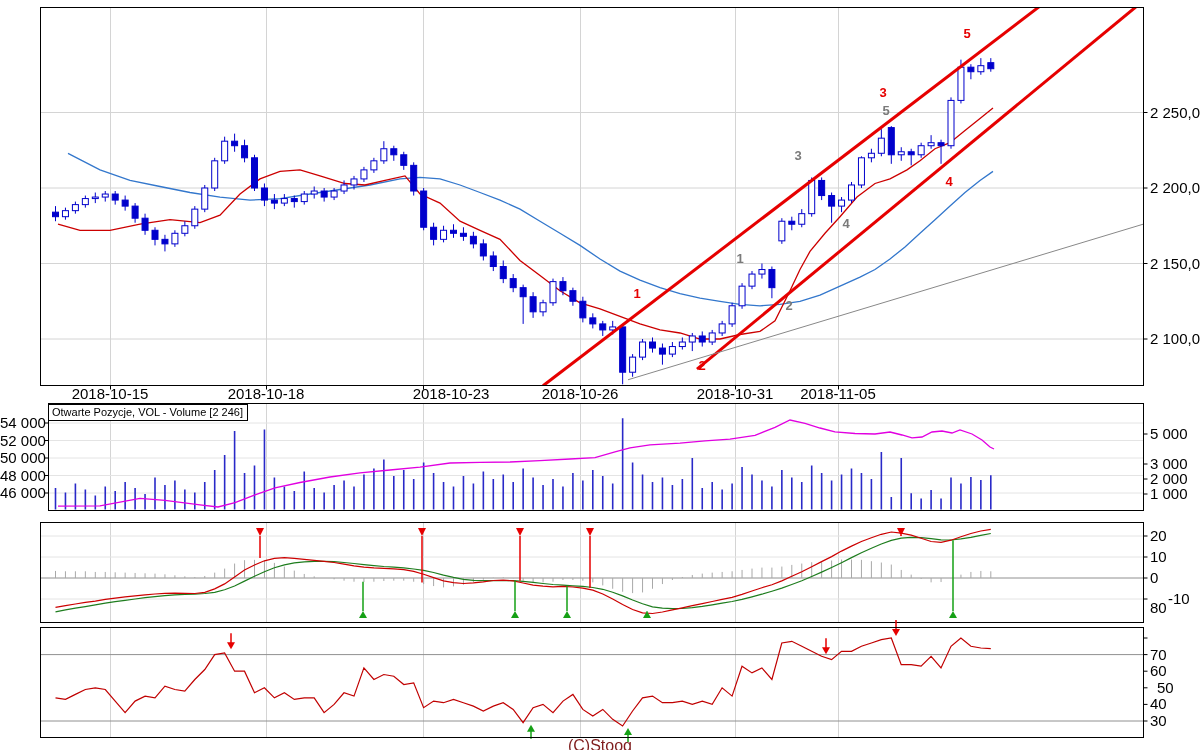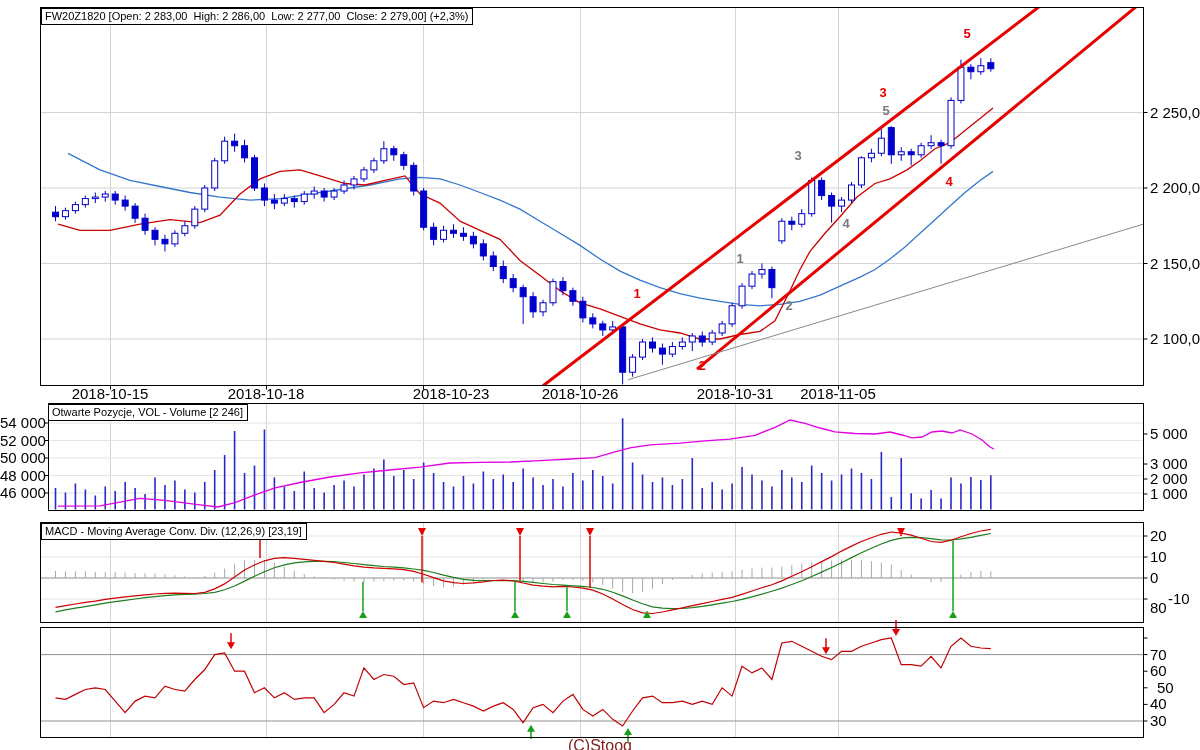--- a/index.html
+++ b/index.html
@@ -526,23 +526,21 @@
         <polygon points="892,629 900,629 896,636" fill="#e60000"></polygon>
       </g>
       <rect x="40.5" y="627.5" width="1103" height="110" fill="none" stroke="#000" stroke-width="1"></rect>
       <line x1="1143.5" y1="638" x2="1147.5" y2="638" stroke="#000" stroke-width="1"></line>
       <line x1="1143.5" y1="654.6" x2="1147.5" y2="654.6" stroke="#000" stroke-width="1"></line>
       <line x1="1143.5" y1="671.2" x2="1147.5" y2="671.2" stroke="#000" stroke-width="1"></line>
       <line x1="1143.5" y1="687.8" x2="1147.5" y2="687.8" stroke="#000" stroke-width="1"></line>
       <line x1="1143.5" y1="704.4" x2="1147.5" y2="704.4" stroke="#000" stroke-width="1"></line>
       <line x1="1143.5" y1="721" x2="1147.5" y2="721" stroke="#000" stroke-width="1"></line>
     </svg>
-  <div class="ptitle" style="left:41px;top:8px">FW20Z1820 [Open: 2 283,00  High: 2 286,00  Low: 2 277,00  Close: 2 279,00] (+2,3%)</div>
   <div class="ptitle" style="left:48px;top:404px">Otwarte Pozycje, VOL - Volume [2 246]</div>
-  <div class="ptitle" style="left:41px;top:523px">MACD - Moving Average Conv. Div. (12,26,9) [23,19]</div>
   <div id="labels">
       <div class="ticklabel rlab" style="left: 1150px; top: 106.5px;">2 250,0</div>
       <div class="ticklabel rlab" style="left: 1150px; top: 182px;">2 200,0</div>
       <div class="ticklabel rlab" style="left: 1150px; top: 257.5px;">2 150,0</div>
       <div class="ticklabel rlab" style="left: 1150px; top: 333px;">2 100,0</div>
       <div class="ticklabel xlab" style="left: 110px; top: 388px;">2018-10-15</div>
       <div class="ticklabel xlab" style="left: 266px; top: 388px;">2018-10-18</div>
       <div class="ticklabel xlab" style="left: 423px; top: 388px; margin-left: 28px;">2018-10-23</div>
       <div class="ticklabel xlab" style="left: 580px; top: 388px;">2018-10-26</div>
       <div class="ticklabel xlab" style="left: 735px; top: 388px;">2018-10-31</div>

